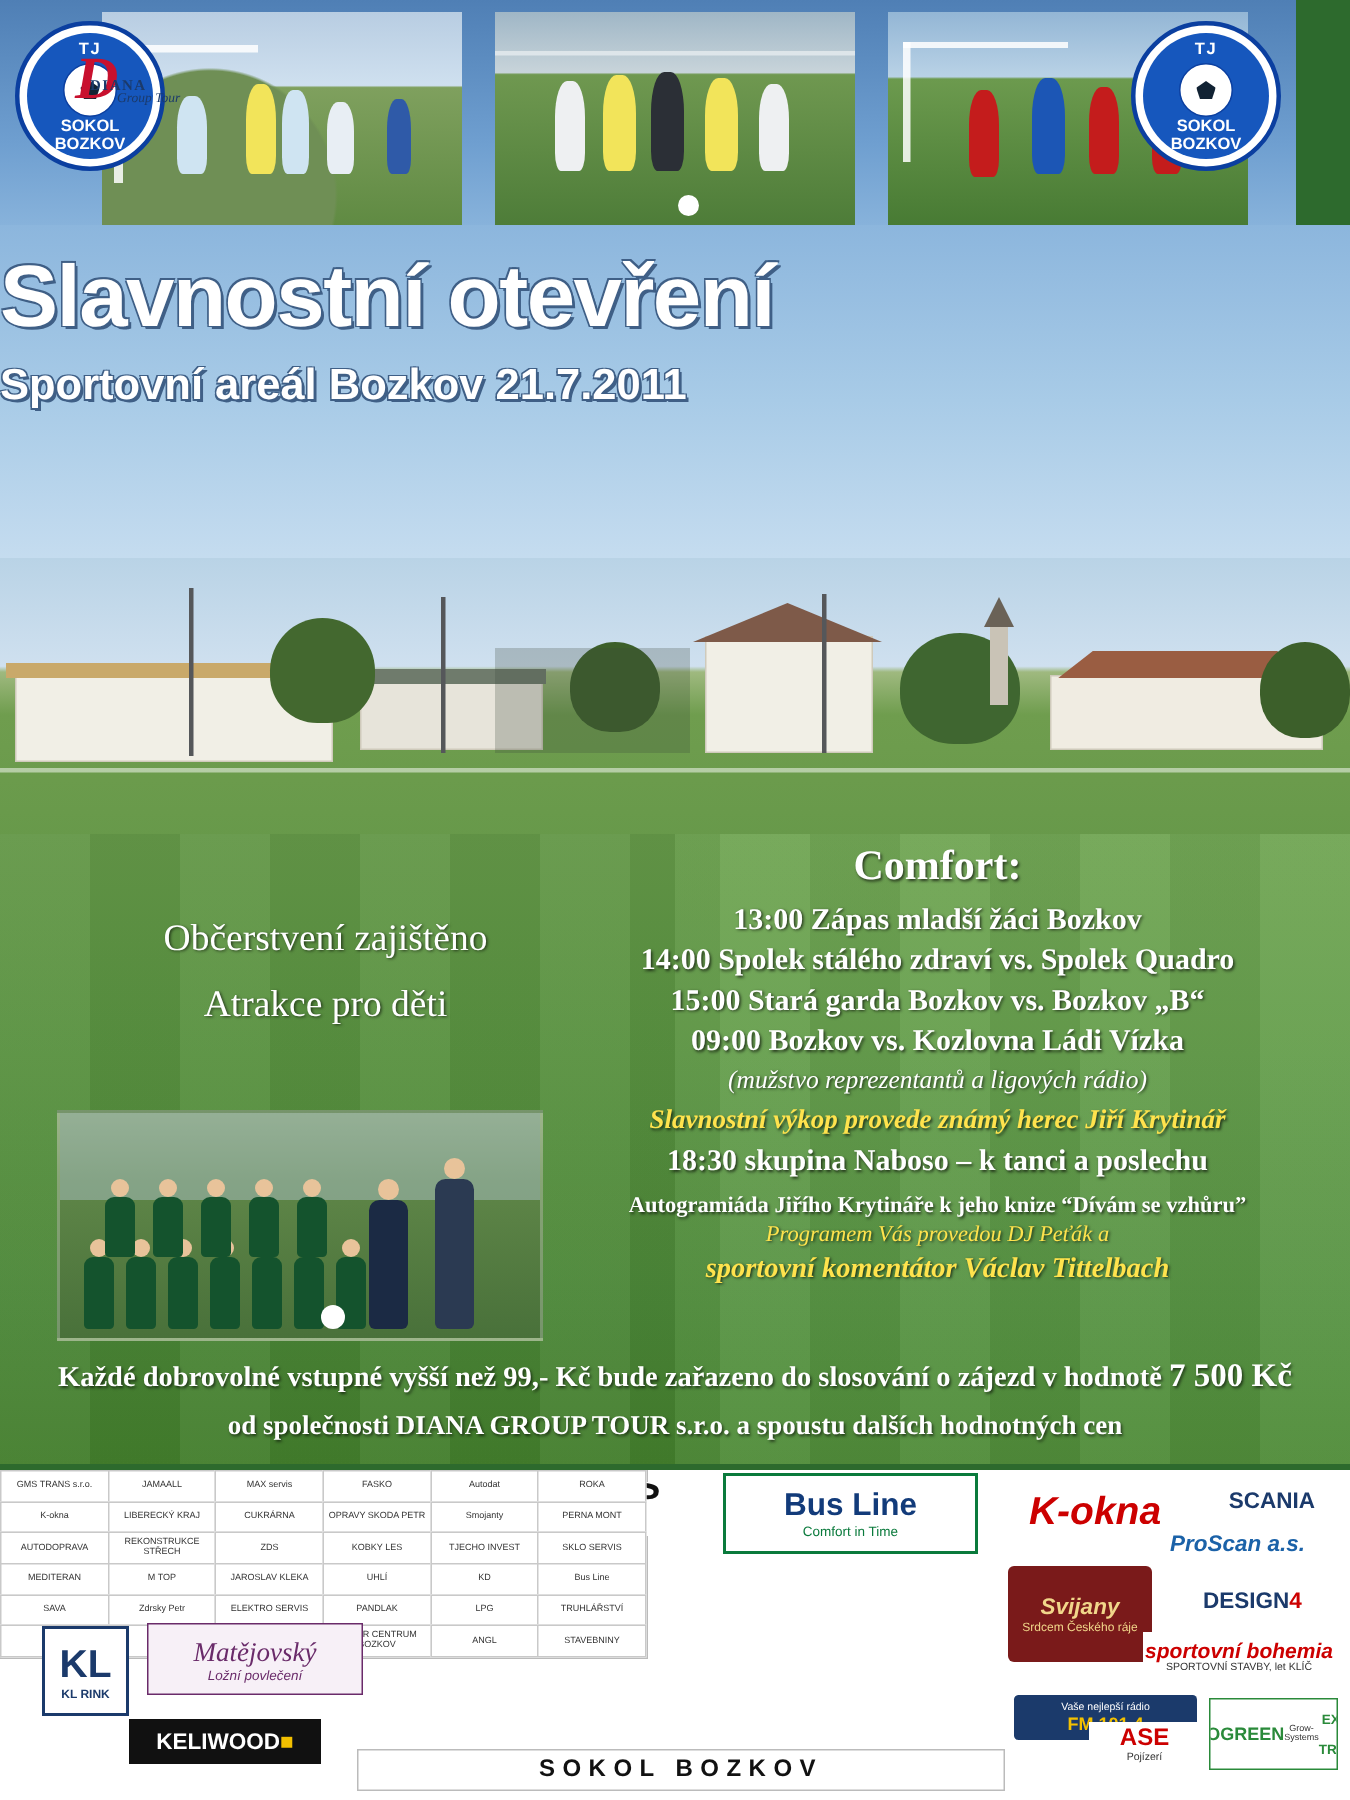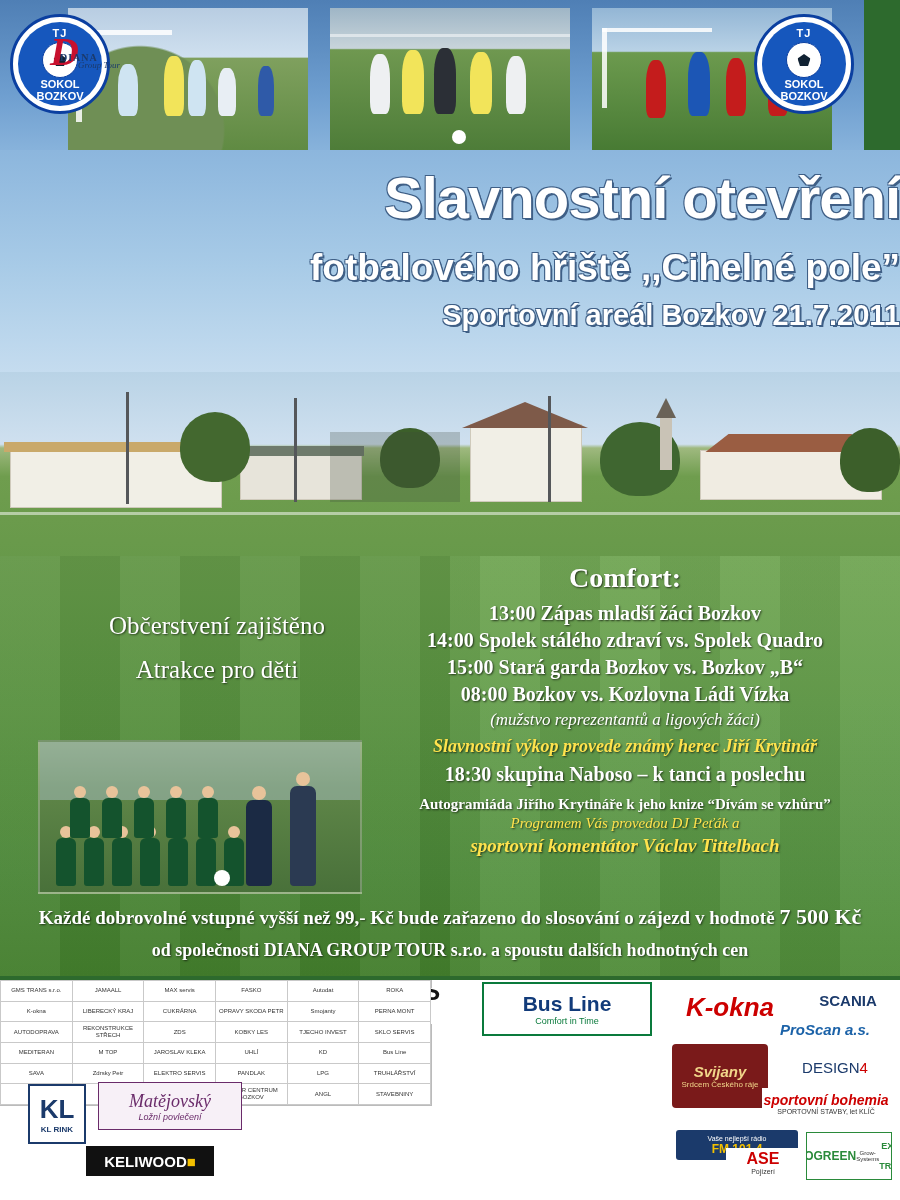--- a/index.html
+++ b/index.html
@@ -65,21 +65,21 @@
     content:"";position:absolute;left:50%;top:50%;width:13px;height:12px;
     transform:translate(-50%,-50%);background:#123; clip-path:polygon(50% 0,100% 38%,81% 100%,19% 100%,0 38%);
   }
   .crest-left{left:10px;}
   .crest-right{right:10px;}
 
   
   .title-block{
     position:absolute;top:150px;left:0;width:900px;height:260px;
     background:linear-gradient(180deg,#8cb6dd 0%,#a8cbe7 45%,#cfe2f2 100%);
-    text-align:right;
+    text-align:left;
   }
   .h1{
     font-family:"Liberation Sans",sans-serif;
     font-weight:bold;font-size:58px;color:#ffffff;
     text-shadow:2px 2px 0 #3f5f86, -1px -1px 0 #3f5f86, 1px -1px 0 #3f5f86, -1px 1px 0 #3f5f86;
     margin:14px 0 0 0;letter-spacing:-1px;
   }
   .h2{
     font-family:"Liberation Sans",sans-serif;
     font-weight:bold;font-size:37px;color:#ffffff;
@@ -225,21 +225,21 @@
     font-size:6px;color:#333;display:flex;align-items:center;justify-content:center;
     font-family:"Liberation Sans",sans-serif;text-align:center;line-height:7px;overflow:hidden;
   }
 
   .svijany{left:672px;top:64px;width:96px;height:64px;background:#7a1a1a;color:#f1d68a;
     flex-direction:column;border-radius:4px;}
   .svijany .a{font-size:15px;font-weight:bold;font-style:italic;}
   .svijany .b{font-size:8px;}
 
   .design4{left:782px;top:72px;width:106px;height:30px;}
-  .design4 span{font-size:15px;font-weight:normal;color:#1b3a6b;}
+  .design4 span{font-size:15px;font-weight:bold;color:#1b3a6b;}
   .design4 .four{color:#c00;}
 
   .klink{left:28px;top:104px;width:54px;height:56px;border:2px solid #1b3a6b;color:#1b3a6b;
     flex-direction:column;}
   .klink .a{font-size:26px;font-weight:bold;}
   .klink .b{font-size:8px;font-weight:bold;}
 
   .matejovsky{left:98px;top:102px;width:142px;height:46px;border:1px solid #6a2b6a;background:#f7f0f7;
     flex-direction:column;}
   .matejovsky .a{font-size:18px;color:#6a2b6a;font-family:"Liberation Serif",serif;font-style:italic;}
@@ -320,21 +320,20 @@
         <div class="tj">TJ</div>
         <div class="ball"></div>
         <div class="nm">SOKOL</div>
         <div class="nm">BOZKOV</div>
       </div>
     </div>
   </div>
 
   <div class="title-block">
     <div class="h1">Slavnostní otevření</div>
-    <div class="h2">fotbalového hřiště ,,Cihelné pole”</div>
     <div class="h3">Sportovní areál Bozkov  21.7.2011</div>
   </div>
 
   <div class="areal">
     <div class="house" style="left:10px;top:78px;width:210px;height:56px;"></div>
     <div class="roof" style="left:4px;top:70px;width:222px;height:10px;background:#c9a96a;"></div>
     <div class="house" style="left:240px;top:82px;width:120px;height:44px;background:#e7e4da;"></div>
     <div class="roof" style="left:236px;top:74px;width:128px;height:10px;background:#6f7b6c;"></div>
     <div class="house" style="left:470px;top:52px;width:110px;height:76px;"></div>
     <div class="roof" style="left:462px;top:30px;width:126px;height:26px;background:#7e5a49;clip-path:polygon(50% 0,100% 100%,0 100%);"></div>
@@ -359,22 +358,22 @@
   <div class="left-text">
     <div>Občerstvení zajištěno</div>
     <div>Atrakce pro děti</div>
   </div>
 
   <div class="program">
     <h4>Comfort:</h4>
     <div class="ln">13:00 Zápas mladší žáci Bozkov</div>
     <div class="ln">14:00 Spolek stálého zdraví vs. Spolek Quadro</div>
     <div class="ln">15:00 Stará garda Bozkov vs. Bozkov „B“</div>
-    <div class="ln">08:00 Bozkov vs. Kozlovna Ládi Vízka</div>
-    <div class="sub">(mužstvo reprezentantů a ligových žáci)</div>
+    <div class="ln">09:00 Bozkov vs. Kozlovna Ládi Vízka</div>
+    <div class="sub">(mužstvo reprezentantů a ligových rádio)</div>
     <div class="guest">Slavnostní výkop provede známý herec Jiří Krytinář</div>
     <div class="ln">18:30 skupina Naboso – k tanci a poslechu</div>
     <div class="small1">Autogramiáda Jiřího Krytináře k jeho knize “Dívám se vzhůru”</div>
     <div class="small2">Programem Vás provedou DJ Peťák a</div>
     <div class="small3">sportovní  komentátor Václav Tittelbach</div>
   </div>
 
   <div class="teamphoto">
     <div style="position:absolute;left:0;top:0;width:320px;height:58px;background:rgba(180,200,210,.45);"></div>
     <div class="kid" style="left:16px;"></div>
@@ -507,20 +506,23 @@
     <div class="sp sportbohemia">
       <div class="a">sportovní bohemia</div>
       <div class="b">SPORTOVNÍ STAVBY, let KLÍČ</div>
     </div>
 
     <div class="sp keliwood">
       <span>KELIWOOD</span>
         <span class="dot">■</span>
     </div>
 
+    <div class="sp sokolbar">
+      <span>SOKOL BOZKOV</span>
+    </div>
 
     <div class="sp radiofm">
       <div class="a">Vaše nejlepší rádio</div>
       <div class="b">FM 101,4</div>
     </div>
 
     <div class="sp ase" style="flex-direction:column;">
       <div class="a">ASE</div>
       <div class="b">Pojízerí</div>
     </div>

